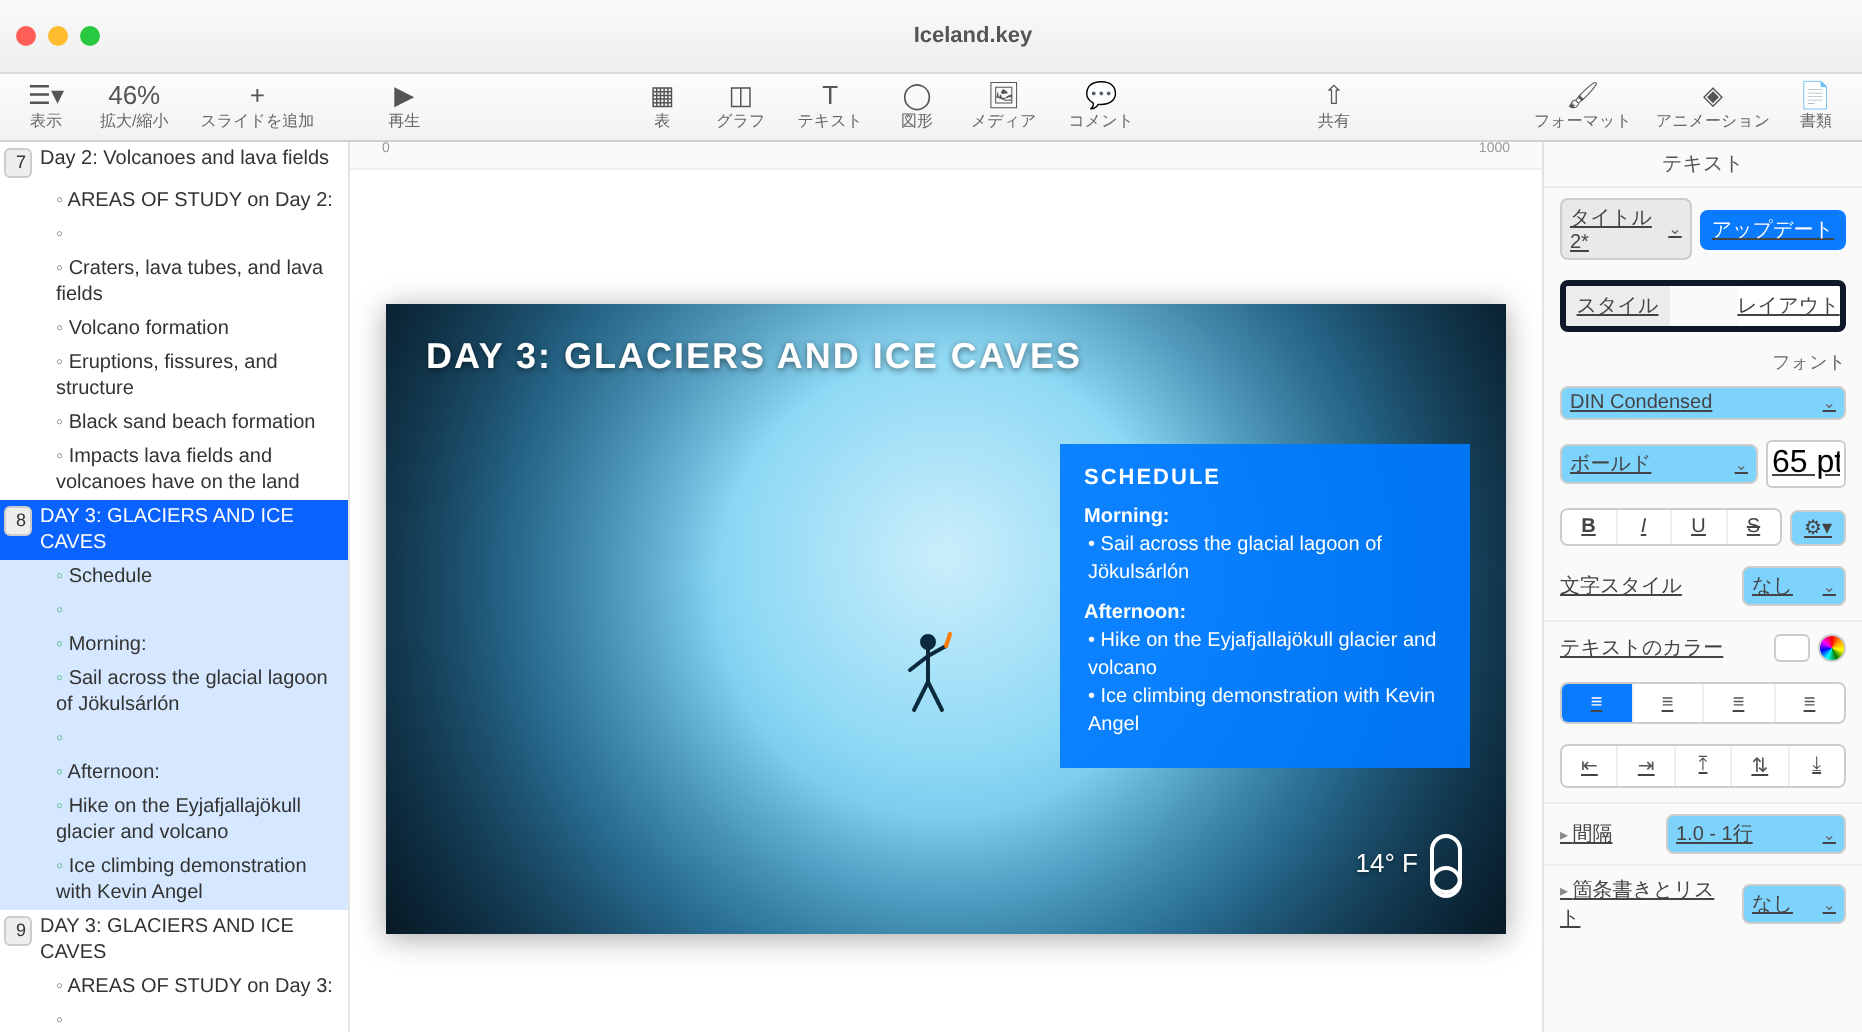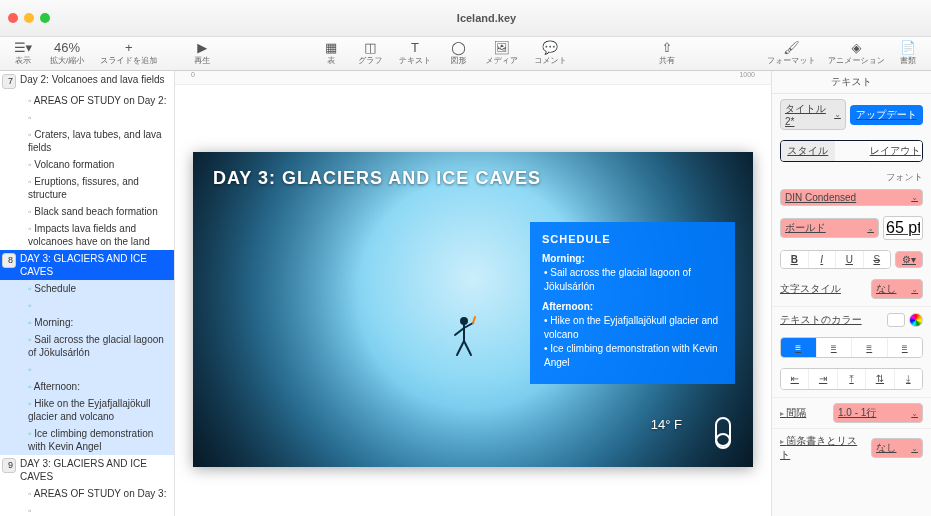--- a/index.html
+++ b/index.html
@@ -38,31 +38,31 @@
 .slide .cave-edge { position:absolute; inset:0; background: radial-gradient(circle at 50% 45%, transparent 35%, rgba(11,35,53,0.55) 70%, rgba(5,18,28,0.9) 100%); }
 .slide-title { position:absolute; top:16px; left:20px; color:#fff; font-size:18px; letter-spacing:1px; font-weight:600; text-shadow:0 1px 3px rgba(0,0,0,0.5); font-family:"DIN Condensed", "Arial Narrow", sans-serif; }
 .climber { position:absolute; left: 46%; top: 52%; width: 26px; height: 48px; }
 .climber svg { width:100%; height:100%; }
 .sched-box { position:absolute; right:18px; top:70px; width: 205px; background: rgba(0,122,255,0.92); color:#fff; padding:10px 12px 14px; font-size:10px; line-height:14px; }
 .sched-box h3 { font-size:11px; letter-spacing:1px; margin-bottom:6px; font-weight:700; }
 .sched-box .sect { margin-top:6px; }
 .sched-box .sect-head { font-weight:600; }
 .sched-box ul { list-style: none; padding-left: 2px; }
 .sched-box li::before { content:"• "; }
-.temp { position:absolute; right:22px; bottom: 20px; color:#fff; display:flex; font-size:13px; text-shadow:0 1px 2px rgba(0,0,0,0.5);gap:27px; }
+.temp { position:absolute; right:22px; bottom: 20px; color:#fff; display:flex; align-items:center; font-size:13px; text-shadow:0 1px 2px rgba(0,0,0,0.5); }
 .temp .thermo { width:16px; height:30px; margin-left:6px; border:2px solid #fff; border-radius:8px; position:relative; }
 .temp .thermo::after { content:""; position:absolute; bottom:-4px; left:50%; transform:translateX(-50%); width:12px; height:12px; border:2px solid #fff; border-radius:50%; }
 
 .inspector { width:160px; border-left:1px solid #e3e3e3; background:#fafafa; display:flex; flex-direction:column; font-size:10px; color:#444; }
 .insp-head { text-align:center; padding:4px 0; font-size:10px; color:#555; border-bottom:1px solid #e8e8e8; }
 .insp-row { padding: 5px 8px; display:flex; align-items:center; gap:4px;text-decoration:underline; }
-.seg { display:flex; border:1px solid #0f172a; border-radius:4px; overflow:hidden; flex:1;gap:34px; }
+.seg { display:flex; border:3px solid #0f172a; border-radius:4px; overflow:hidden; flex:1;gap:34px; }
 .seg span { flex:1; text-align:center; padding:3px 0; font-size:10px; background:#fff; cursor:pointer; }
 .seg span.on { background:#ececec; }
-.pop { background:#fca5a5; border:1px solid #ccc; border-radius:4px; padding:2px 4px; font-size:10px; display:flex; align-items:center; justify-content:space-between; cursor:pointer; }
+.pop { background:#7dd3fc; border:1px solid #ccc; border-radius:4px; padding:2px 4px; font-size:10px; display:flex; align-items:center; justify-content:space-between; cursor:pointer; }
 .pop .chev { font-size:8px; color:#666; }
 .btn-blue { background:#0a7aff; color:#fff; border:none; border-radius:4px; padding:3px 6px; font-size:10px; cursor:pointer; }
 .section-lbl { font-size:9px; color:#666; padding:4px 8px 0;text-align:right; }
 .fmt-btns { display:flex; gap:0; border:1px solid #ccc; border-radius:4px; overflow:hidden; }
 .fmt-btns span { flex:1; text-align:center; padding:3px 0; font-size:10px; background:#fff; border-right:1px solid #eee; cursor:pointer; }
 .fmt-btns span:last-child { border-right:none; }
 .align-row { display:flex; gap:0; border:1px solid #ccc; border-radius:4px; overflow:hidden; }
 .align-row span { flex:1; text-align:center; padding:4px 0; background:#fff; border-right:1px solid #eee; color:#555; cursor:pointer; }
 .align-row span:last-child{border-right:none;}
 .align-row span.on { background:#0a7aff; color:#fff; }

